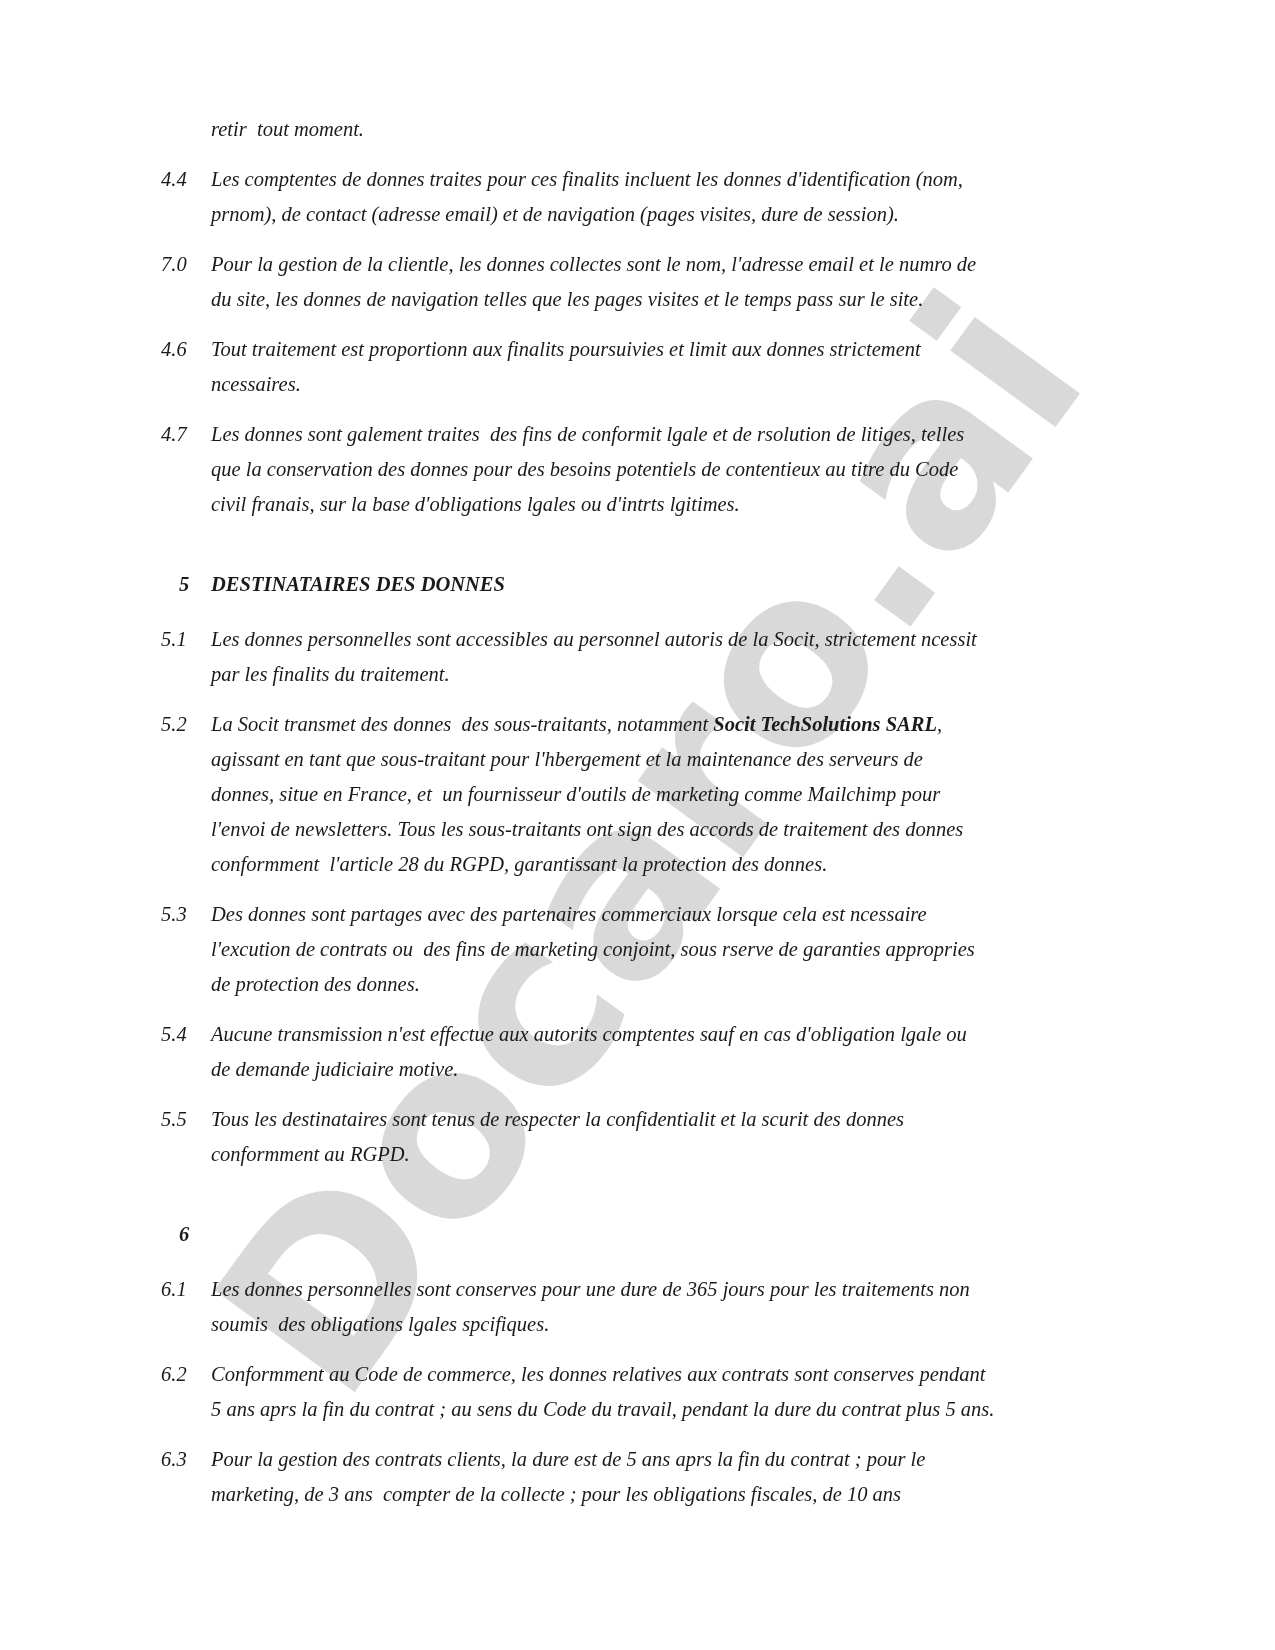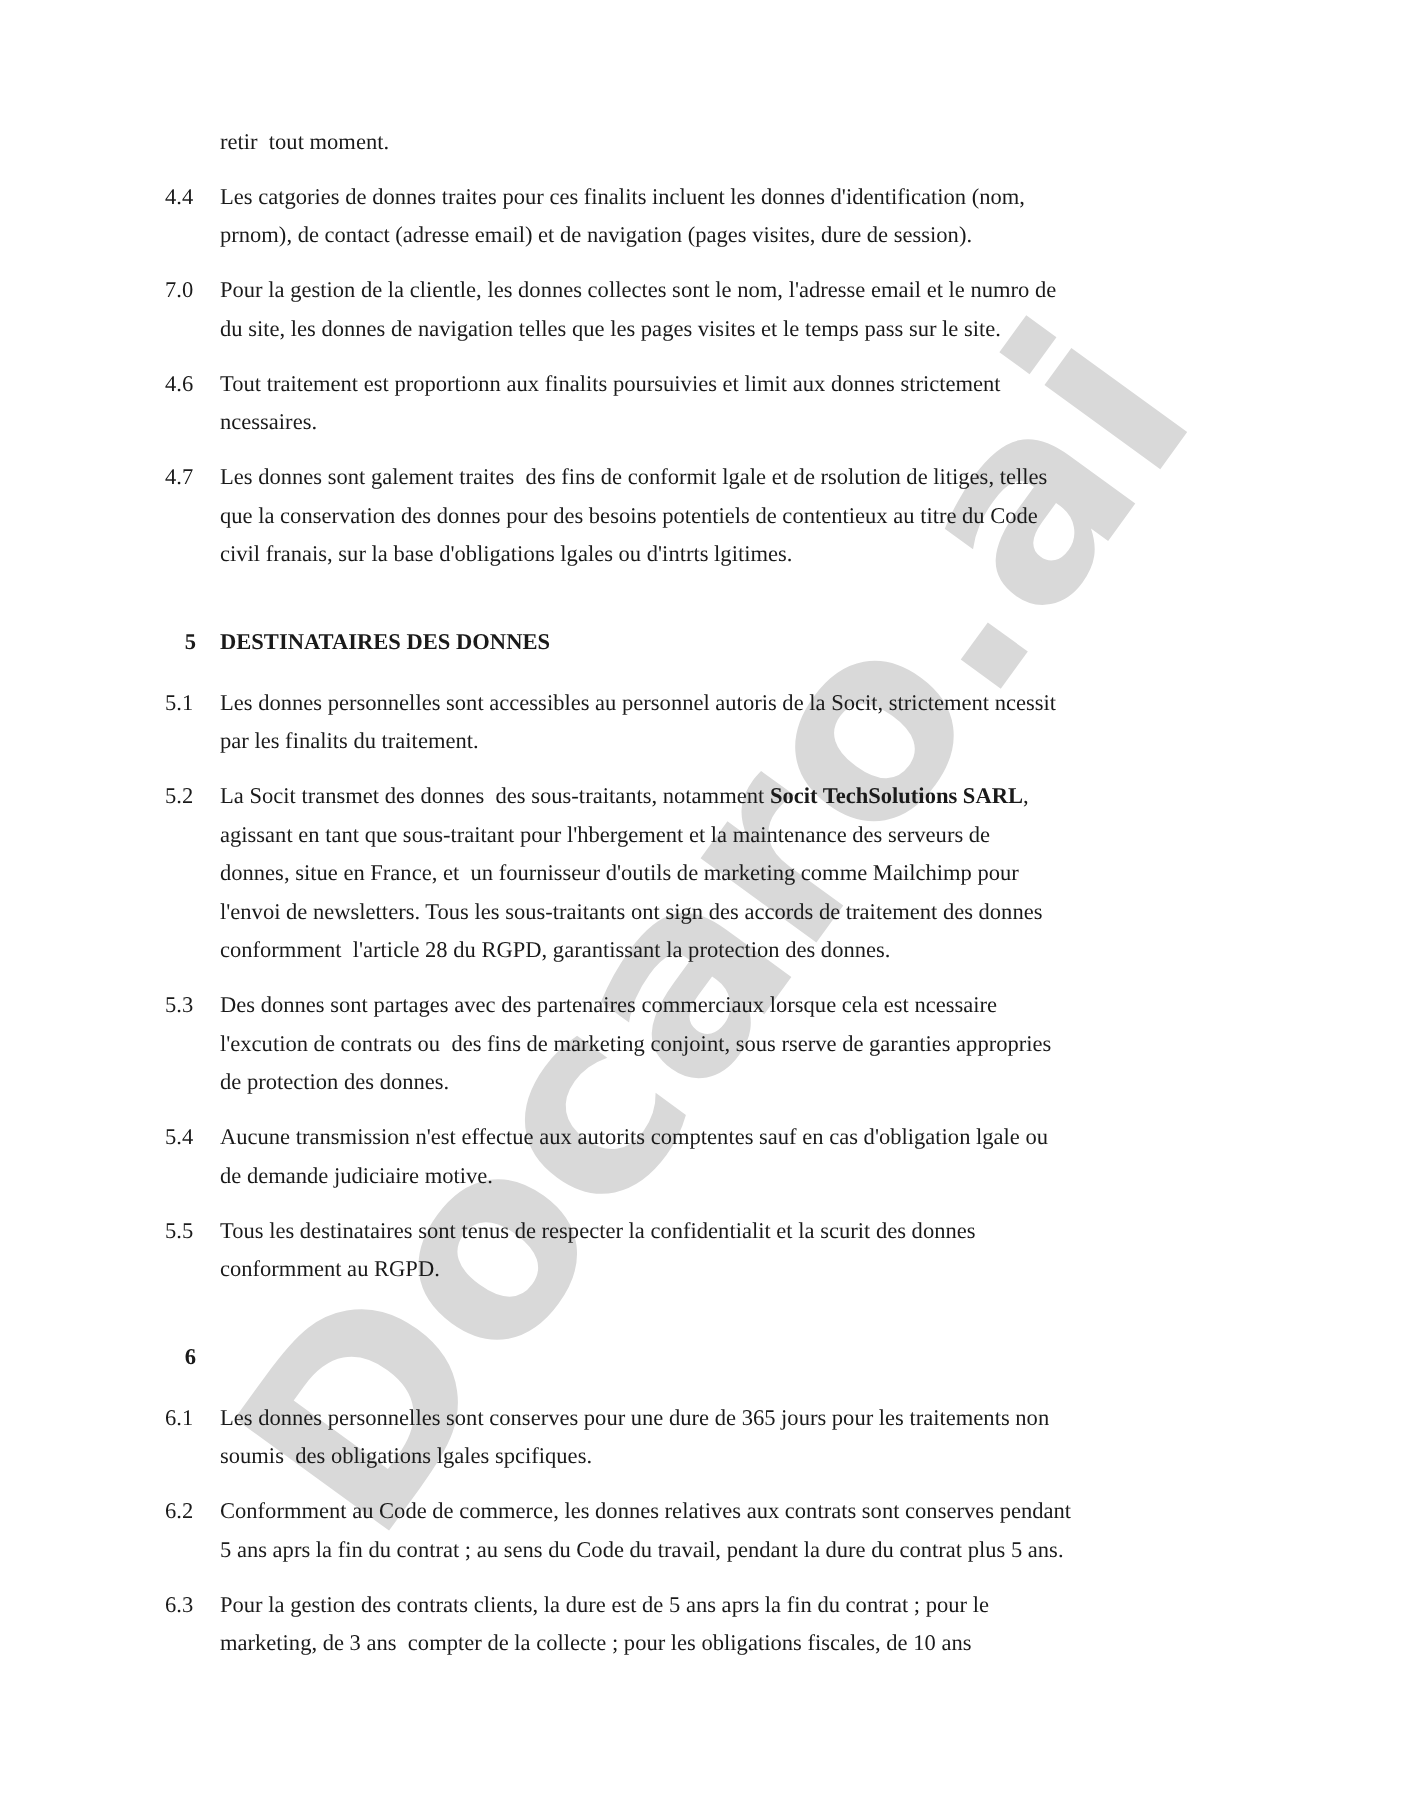--- a/index.html
+++ b/index.html
@@ -21,24 +21,25 @@
     font-family: "DejaVu Sans", sans-serif;
     font-weight: bold;
     font-size: 238px;
     color: #d9d9d9;
     white-space: nowrap;
     z-index: 0;
     user-select: none;
   }
   .content {
     position: absolute;
-    left: 150px;
+    left: 161px;
     top: 112px;
     width: 940px;
     z-index: 1;
+    font-style: italic;
   }
   .item { display: flex; margin-bottom: 15px; }
   .num { width: 50px; flex: none; line-height: 35px; }
   .body { flex: 1; }
   .line { white-space: pre; line-height: 35px; height: 35px; }
   .heading {
     display: flex;
     font-weight: bold;
     margin: 45px 0 20px 0;
   }
@@ -53,21 +54,21 @@
   <div class="content">
       <div class="item">
         <span class="num"></span>
         <div class="body">
           <div class="line"><span>retir  tout moment.</span></div>
         </div>
       </div>
       <div class="item">
         <span class="num">4.4</span>
         <div class="body">
-          <div class="line"><span>Les catgories de donnes traites pour ces finalits incluent les donnes d'identification (nom,</span></div>
+          <div class="line"><span>Les comptentes de donnes traites pour ces finalits incluent les donnes d'identification (nom,</span></div>
           <div class="line"><span>prnom), de contact (adresse email) et de navigation (pages visites, dure de session).</span></div>
         </div>
       </div>
       <div class="item">
         <span class="num">7.0</span>
         <div class="body">
           <div class="line"><span>Pour la gestion de la clientle, les donnes collectes sont le nom, l'adresse email et le numro de</span></div>
           <div class="line"><span>du site, les donnes de navigation telles que les pages visites et le temps pass sur le site.</span></div>
         </div>
       </div>

